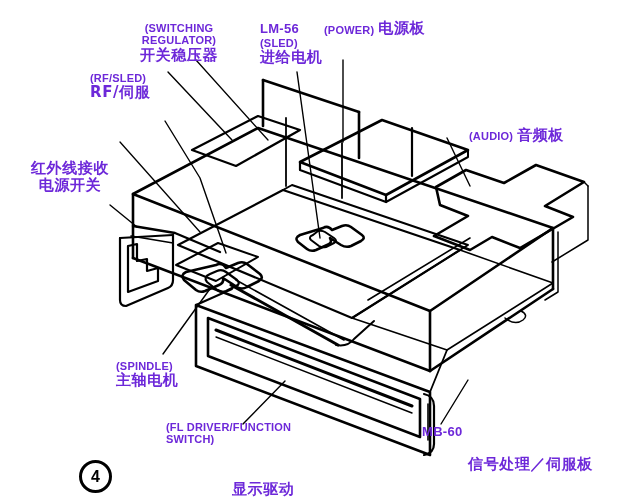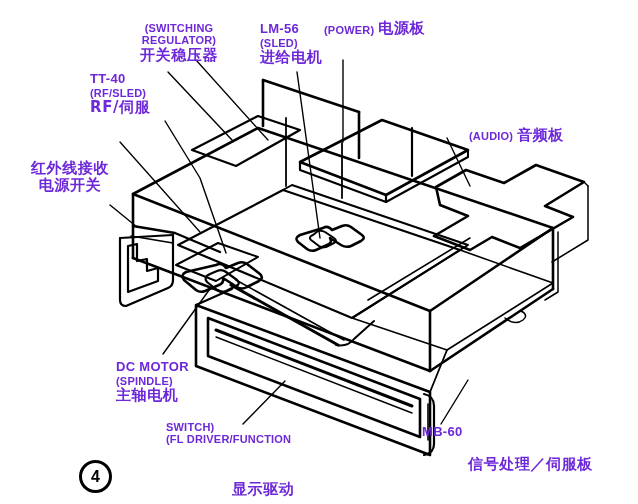--- a/index.html
+++ b/index.html
@@ -192,21 +192,20 @@
     </g>
   </svg>
 
   <div class="callout ta-c" style="left:118px; top:22px; width:122px;">
     <div class="eng">(SWITCHING</div>
     <div class="eng">REGULATOR)</div>
     <div class="cjk">开关稳压器</div>
   </div>
 
   <div class="callout ta-l" style="left:90px; top:72px; width:120px;">
-    <div class="model">TT-40</div>
     <div class="eng">(RF/SLED)</div>
     <div class="cjk">RF/伺服</div>
   </div>
 
   <div class="callout ta-c" style="left:6px; top:160px; width:128px;">
     <div class="cjk">红外线接收</div>
     <div class="cjk">电源开关</div>
   </div>
 
   <div class="callout ta-l" style="left:260px; top:22px; width:110px;">
@@ -219,28 +218,27 @@
     <span class="eng">(POWER)</span>
     <span class="cjk">电源板</span>
   </div>
 
   <div class="callout row-inline" style="left:425px; top:127px;margin-left:44px;">
     <span class="eng">(AUDIO)</span>
     <span class="cjk">音频板</span>
   </div>
 
   <div class="callout ta-l" style="left:116px; top:360px; width:130px;">
-    <div class="model">DC MOTOR</div>
     <div class="eng">(SPINDLE)</div>
     <div class="cjk">主轴电机</div>
   </div>
 
   <div class="callout" style="left:166px; top:421px; width:210px;">
+    <div class="eng">(FL DRIVER/FUNCTION</div>
     <div class="eng">SWITCH)</div>
-    <div class="eng">(FL DRIVER/FUNCTION</div>
   </div>
   <div class="callout ta-l" style="left:232px; top:437px; width:120px;margin-top:44px;">
     <div class="cjk">显示驱动</div>
   </div>
 
   <div class="callout ta-l" style="left:422px; top:425px; width:205px;">
     <div class="model">MB-60</div>
     <div class="cjk ta-c" style="padding-left:12px;margin-top:16px;">信号处理／伺服板</div>
   </div>
 

